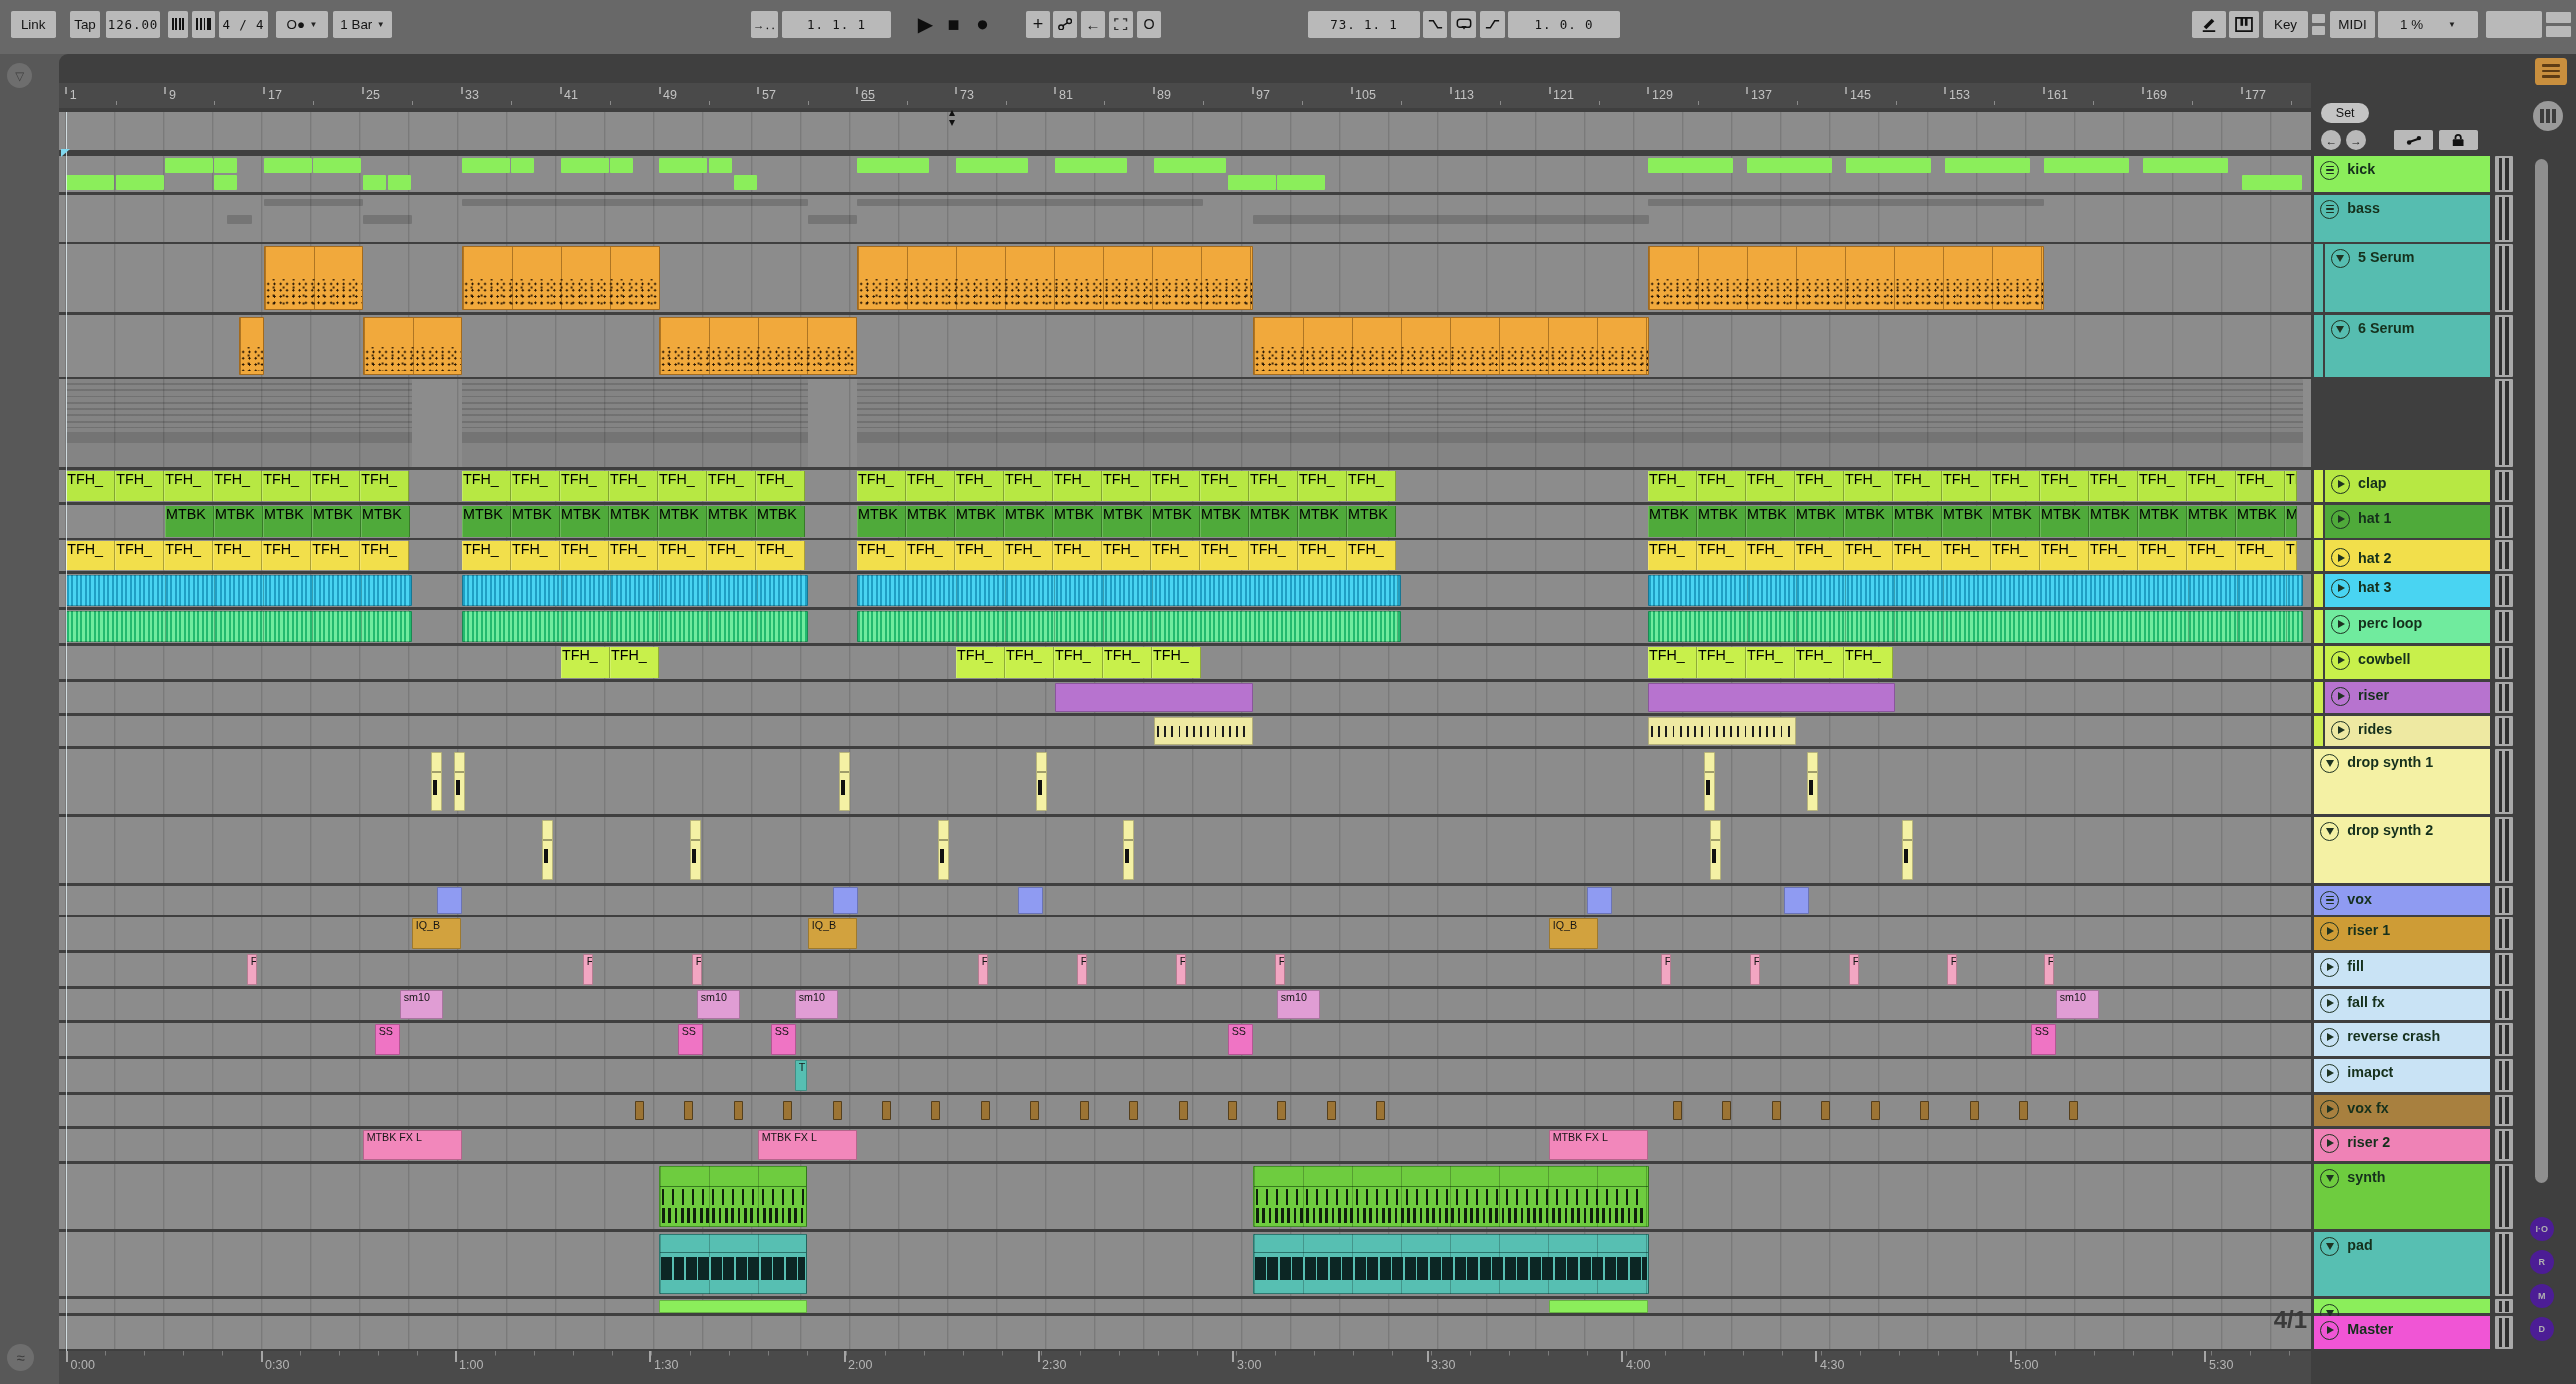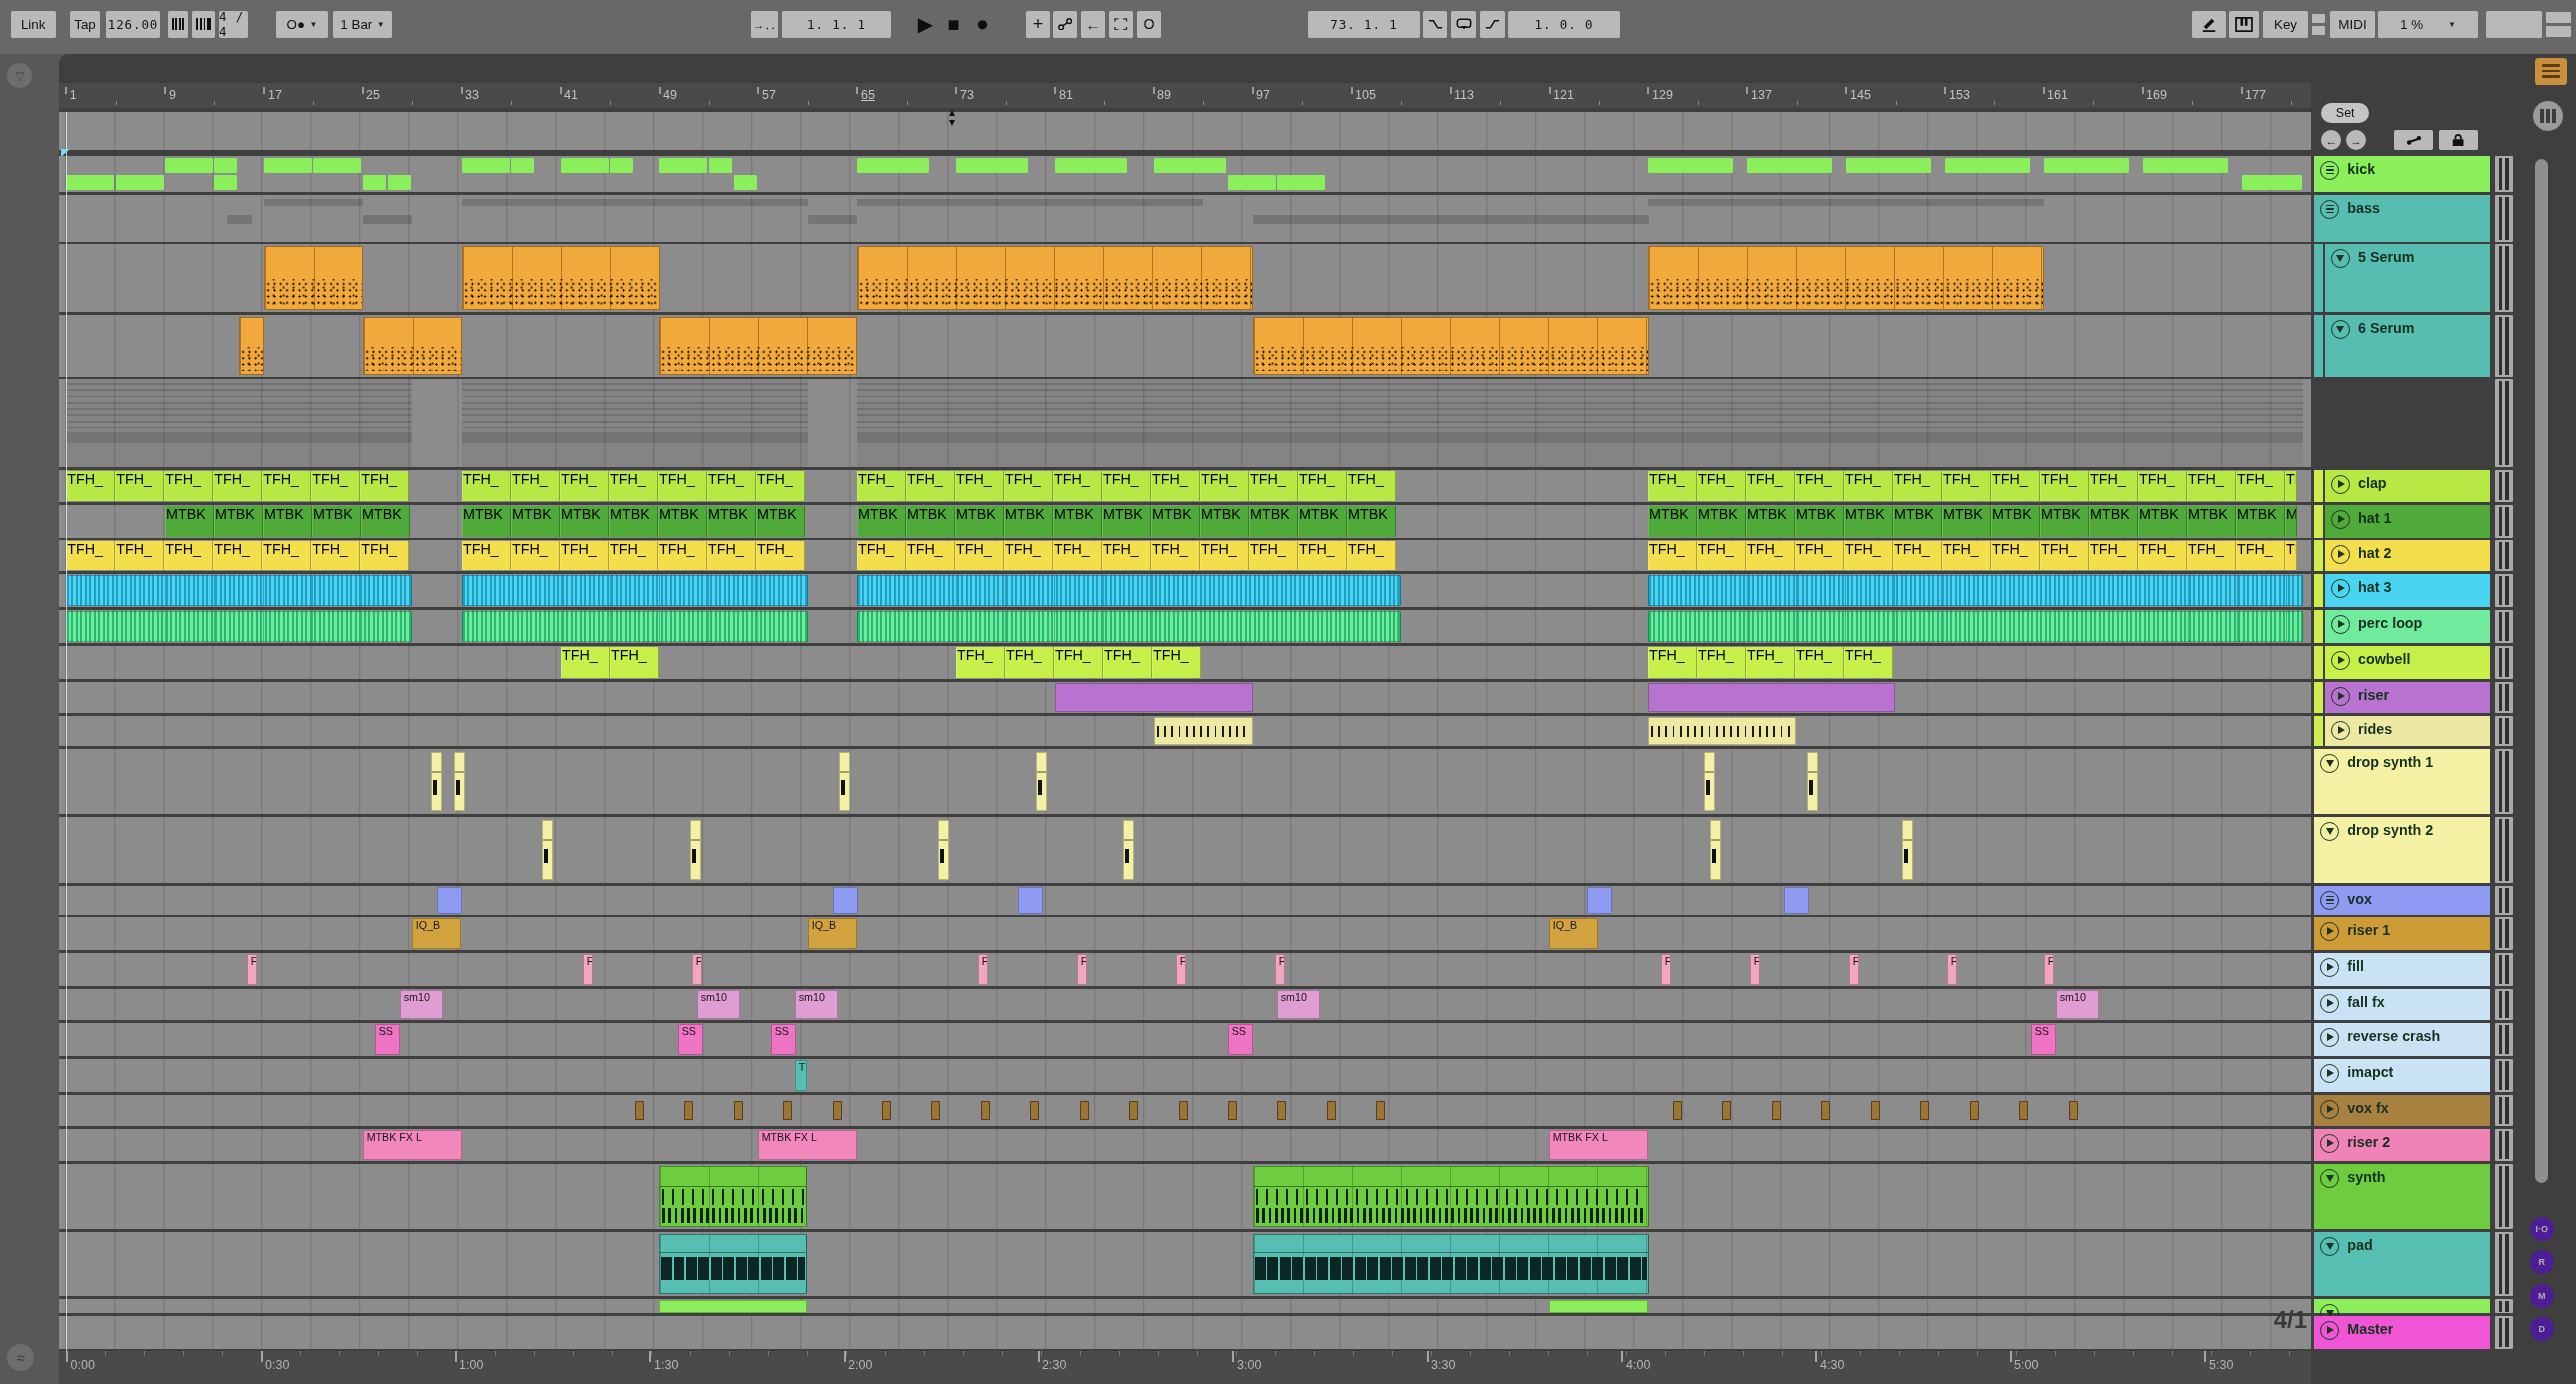--- a/index.html
+++ b/index.html
@@ -90,21 +90,21 @@
         </span>
       </div>
     <div class="tbtn" style="left:192px;width:23px">
         <span class="metbars">
           <i></i>
           <i></i>
           <i></i>
           <i class="th"></i>
         </span>
       </div>
-    <div class="tval" style="left:219px;width:29px">4 / 4</div>
+    <div class="tval" style="left:219px;width:49px">4 / 4</div>
     <div class="tbtn" style="left:276px;width:52px">
         <span>O●</span>
         <span class="caret">▼</span>
       </div>
     <div class="tbtn" style="left:333px;width:59px">
         <span>1 Bar</span>
         <span class="caret">▼</span>
       </div>
 
     <div class="tbtn" style="left:751px;width:27px;font-size:11.6px">→․․</div>
@@ -889,21 +889,21 @@
               </div>
               <div class="tname">hat 1</div>
             </div>
             <div class="meter">
               <i style="left:3.6px"></i>
               <i style="left:10px"></i>
             </div>
           </div>
           <div class="panel-row" style="top: 486px; height: 31px;">
             <div class="pstrip" style="background: rgb(205, 238, 77);"></div>
-            <div class="head" style="left: 10.7px; width: 165px; background: rgb(242, 223, 75);">
+            <div class="head" style="left: 10.7px; width: 165px; background: rgb(242, 223, 75); align-items: center;">
               <div class="ticon">
                 <div class="tri-r"></div>
               </div>
               <div class="tname">hat 2</div>
             </div>
             <div class="meter">
               <i style="left:3.6px"></i>
               <i style="left:10px"></i>
             </div>
           </div>

